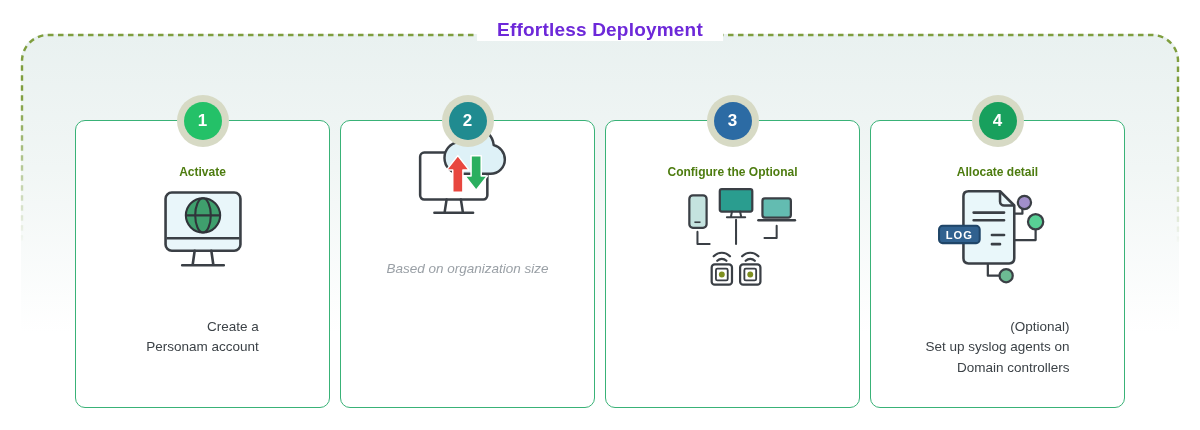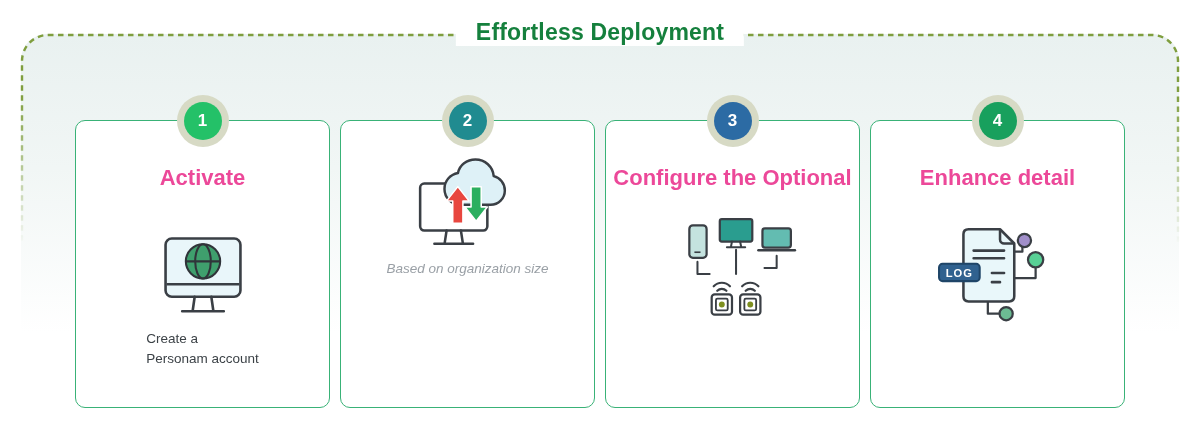--- a/index.html
+++ b/index.html
@@ -15,21 +15,21 @@
   }
   .frame-border {
     position:absolute; left:20px; top:33px; width:1160px; height:386px;
     -webkit-mask-image:linear-gradient(180deg,#000 0%,#000 16%,rgba(0,0,0,0) 55%);
     mask-image:linear-gradient(180deg,#000 0%,#000 16%,rgba(0,0,0,0) 55%);
   }
 
   .page-title {
     position:absolute; top:19px; left:50%; transform:translateX(-50%);
     background:#ffffff; padding:0 20px;
-    font-size:23px; font-weight:700; color:#15803d; letter-spacing:.2px;
+    font-size:19px; font-weight:700; color:#6d28d9; letter-spacing:.2px;
     white-space:nowrap; z-index:4;
   }
 
   .cards {
     position:absolute; left:75px; top:120px; display:flex; gap:10px; z-index:3;
   }
   .card {
     position:relative; width:255px; height:288px;
     background:#ffffff; border:1.5px solid #39b277; border-radius:10px;
     display:flex; flex-direction:column; align-items:center;
@@ -38,28 +38,28 @@
     position:absolute; top:-26px; left:50%; transform:translateX(-50%);
     width:52px; height:52px; border-radius:50%;
     display:flex; align-items:center; justify-content:center;
   }
   .badge {
     width:38px; height:38px; border-radius:50%;
     display:flex; align-items:center; justify-content:center;
     color:#ffffff; font-size:17px; font-weight:600;
   }
   .card-title {
-    margin-top:44px; font-size:22px; font-weight:700; color:#ec4899;
+    margin-top:44px; font-size:12px; font-weight:700; color:#4d7c0f;
     text-align:center;
   }
   .icon-area {
-    height:128px; margin-top:6px; display:flex; align-items:flex-end; justify-content:center;
+    height:128px; margin-top:6px; display:flex; align-items:flex-start; justify-content:center;
   }
   .desc {
-    font-size:13.5px; line-height:1.5; color:#3c4247; text-align:left;
+    font-size:13.5px; line-height:1.5; color:#3c4247; text-align:right;
     white-space:pre-line; margin-top:4px;
   }
   .note {
     font-size:13.5px; font-style:italic; color:#9aa0a6; text-align:right; margin-top:6px;
   }
 </style>
 </head>
 <body>
 
 <div class="stage">
@@ -135,32 +135,35 @@
           <circle cx="82" cy="88" r="2.9" fill="#7d8f1f"></circle>
         </svg>
       </div>
       <div class="note"></div>
     </div>
 
     <div class="card">
       <div class="badge-ring" style="background:#d7dac5;">
         <div class="badge" style="background: rgb(24, 160, 93);">4</div>
       </div>
-      <div class="card-title">Enhance detail</div>
+      <div class="card-title">Allocate detail</div>
       <div class="icon-area">
         <svg width="122" height="102" viewBox="0 0 120 100">
           <path d="M50,77 v12 h12" fill="none" stroke="#3a3f45" stroke-width="2.2" stroke-linejoin="round" stroke-linecap="round"></path>
           <path d="M76,28 h8 v-5 M76,54 h21 v-12" fill="none" stroke="#3a3f45" stroke-width="2.2" stroke-linejoin="round" stroke-linecap="round"></path>
           <path d="M31,6 H62 L76,20 V72 Q76,77 71,77 H31 Q26,77 26,72 V11 Q26,6 31,6 Z" fill="#e9f7fa" stroke="#3a3f45" stroke-width="2.5" stroke-linejoin="round"></path>
           <path d="M62,6 v10 a4,4 0 0 0 4,4 h10" fill="none" stroke="#3a3f45" stroke-width="2.5"></path>
           <path d="M36,27 H66 M36,34.5 H66 M54,49 H66 M54,58 H62" fill="none" stroke="#3a3f45" stroke-width="2.5" stroke-linecap="round"></path>
           <circle cx="86" cy="17" r="6.5" fill="#a18fca" stroke="#3a3f45" stroke-width="2.2"></circle>
           <circle cx="97" cy="36" r="7.5" fill="#58d095" stroke="#3a3f45" stroke-width="2.2"></circle>
           <circle cx="68" cy="89" r="6.5" fill="#6cbb93" stroke="#3a3f45" stroke-width="2.2"></circle>
           <rect x="2" y="40" width="40" height="17" rx="3.5" fill="#30618f" stroke="#1f4568" stroke-width="2"></rect>
           <text x="22" y="53" text-anchor="middle" fill="#ffffff" font-size="11" font-weight="bold" letter-spacing="1" font-family="Liberation Sans, sans-serif">LOG</text>
         </svg>
       </div>
+      <div class="desc">(Optional)
+Set up syslog agents on
+Domain controllers</div>
       <div class="note"></div>
     </div>
 
   </div>
 </div>
 
 </body></html>

